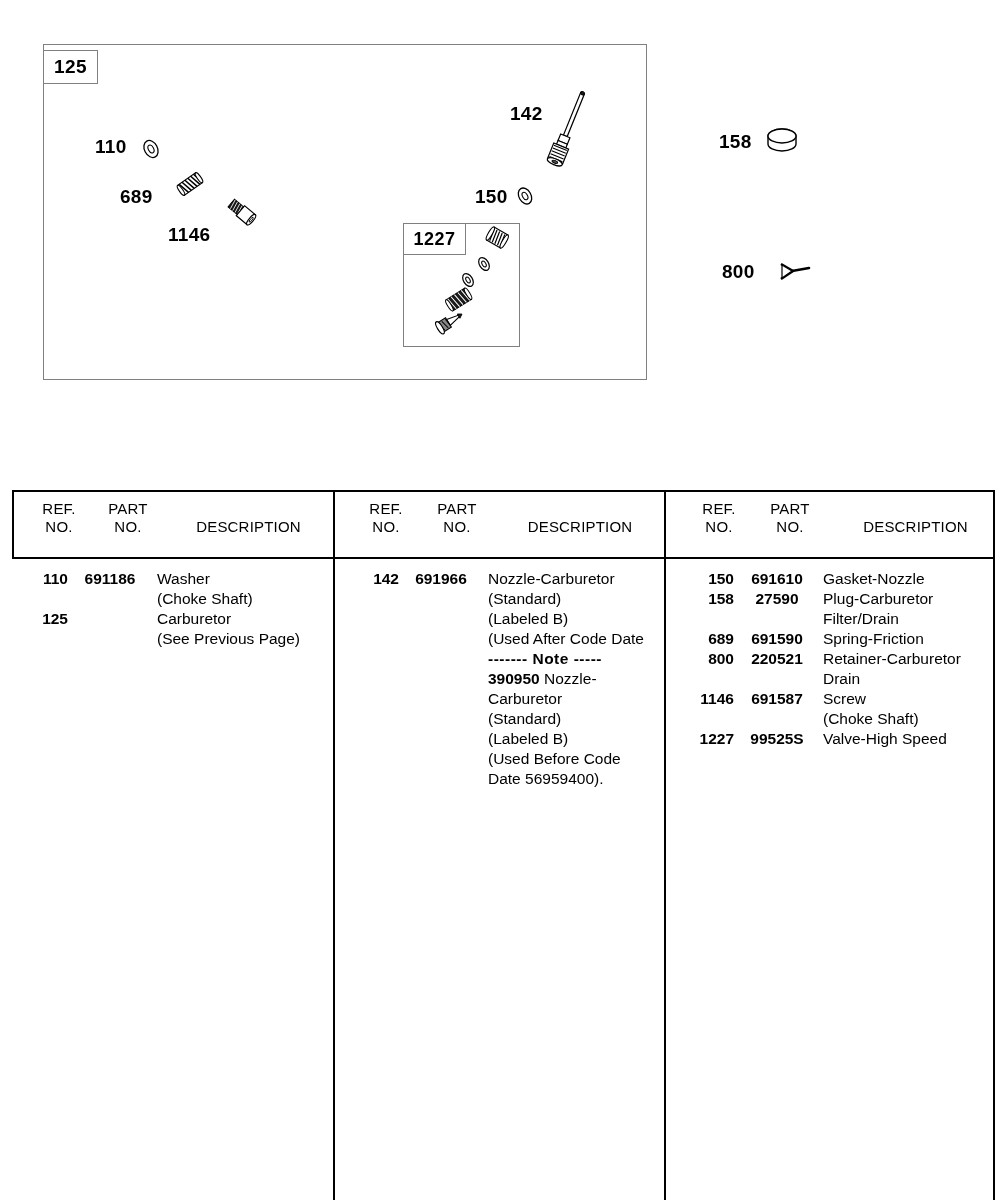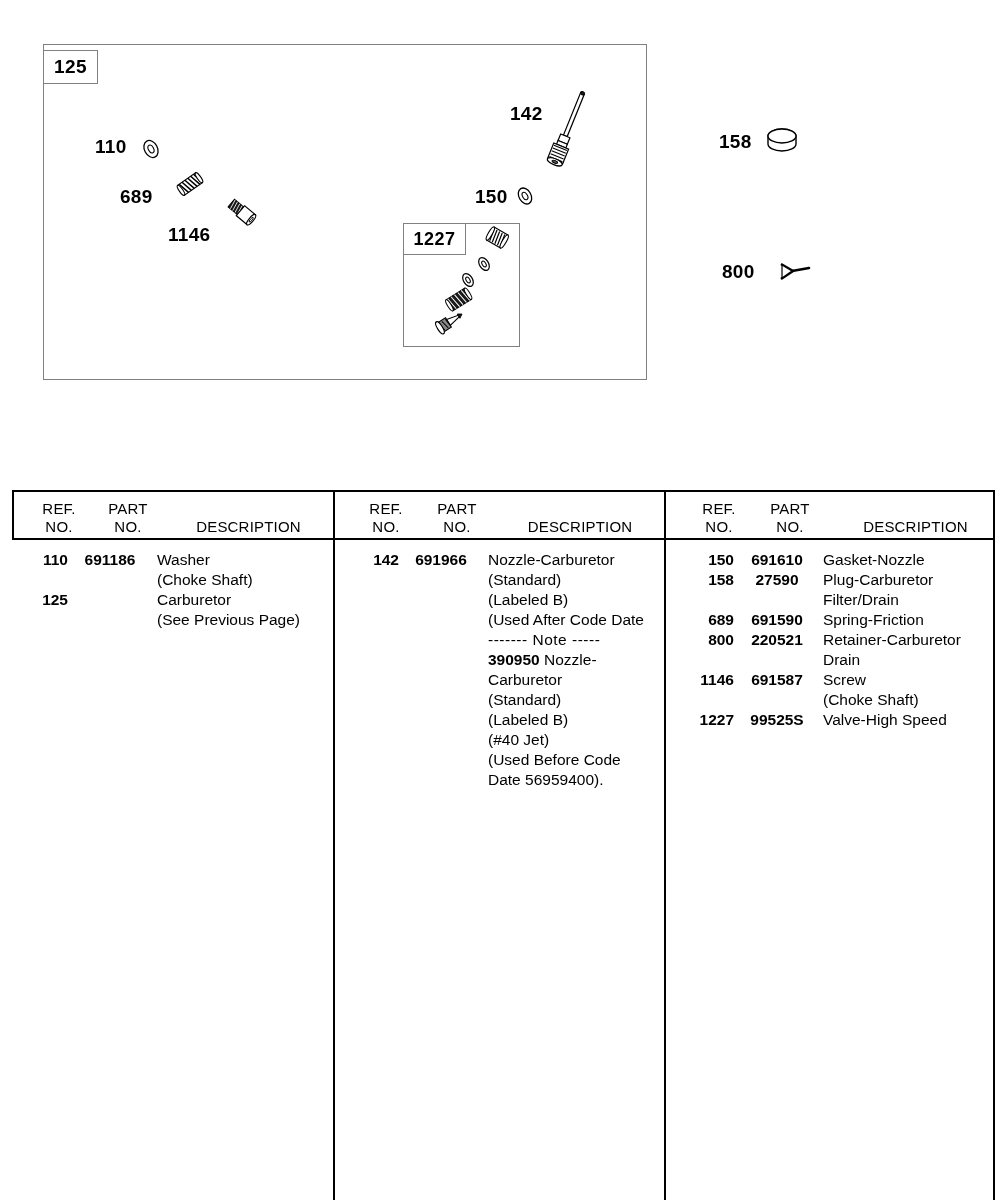--- a/index.html
+++ b/index.html
@@ -88,21 +88,21 @@
     top: 0;
     height: 710px;
     box-sizing: border-box;
   }
   #col-0 { left: 0px;   width: 321px; }
   #col-1 { left: 321px; width: 331px; border-left: 2px solid #000; }
   #col-2 { left: 652px; width: 331px; border-left: 2px solid #000; border-right: 2px solid #000; }
 
   .col-head {
     position: relative;
-    height: 50px;
+    height: 69px;
     box-sizing: border-box;
     border-top: 2px solid #000;
     border-bottom: 2px solid #000;
   }
   #col-0 .col-head { border-left: 2px solid #000; }
   #col-2 .col-head { }
   .head-cell {
     position: absolute;
     text-align: center;
     font-size: 15px;
@@ -152,21 +152,21 @@
   #col-1 .c-part { left: 66px; width: 80px; }
   #col-1 .c-desc { left: 153px; }
   #col-2 .c-ref  { left: 10px; width: 58px; }
   #col-2 .c-part { left: 70px; width: 82px; }
   #col-2 .c-desc { left: 157px; }
 
   .c-desc b { font-weight: bold; }
   .note-line {
     position: absolute;
     left: 153px;
-    font-weight: normal;
+    font-weight: bold;
     letter-spacing: 0.5px;
   }
 </style>
 </head>
 <body>
 
 <div id="diagram-area">
 
   <div id="diagram-main-box"></div>
 
@@ -342,23 +342,20 @@
       <div class="prow">
         <span class="c-desc">Carburetor</span>
       </div>
       <div class="prow">
         <span class="c-desc">(Standard)</span>
       </div>
       <div class="prow">
         <span class="c-desc">(Labeled B)</span>
       </div>
       <div class="prow">
-        <span class="c-desc">(#40 Jet)</span>
-      </div>
-      <div class="prow">
         <span class="c-desc">(Used Before Code</span>
       </div>
       <div class="prow">
         <span class="c-desc">Date 56959400).</span>
       </div>
     </div>
   </div>
 
   <div class="tbl-col" id="col-2">
     <div class="col-head">

